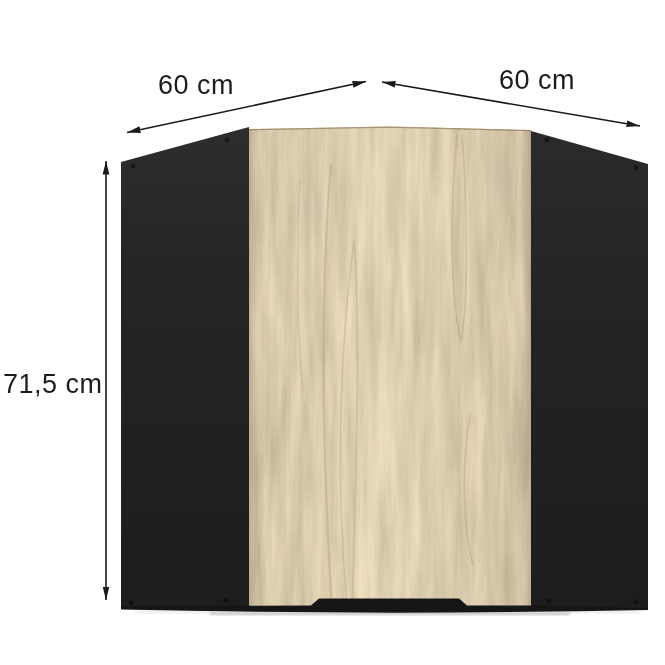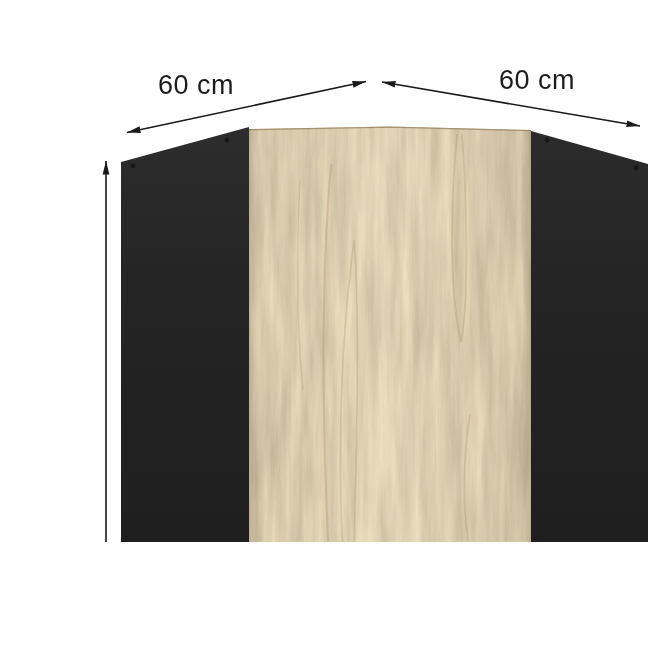--- a/index.html
+++ b/index.html
@@ -1,18 +1,18 @@
 <!DOCTYPE html>
 <html><head>
 <meta charset="utf-8">
 <style>
   html,body{margin:0;padding:0;background:#fff;}
   .stage{
     position:relative;
-    width:665px;height:542px;
+    width:665px;height:665px;
     background:#ffffff;
     font-family:"Liberation Sans", sans-serif;
     overflow:hidden;
   }
   .stage svg{position:absolute;left:0;top:0;}
   .dim-label{
     position:absolute;
     color:#1c1c1c;
     font-size:27px;
     font-weight:400;
@@ -117,14 +117,15 @@
       <line x1="127" y1="132.5" x2="366" y2="81.5" marker-start="url(#ah)" marker-end="url(#ah)"></line>
       <line x1="382" y1="82" x2="640" y2="126" marker-start="url(#ah)" marker-end="url(#ah)"></line>
       <line x1="106" y1="161" x2="106" y2="600" marker-start="url(#ah)" marker-end="url(#ah)"></line>
     </g>
   </svg>
 
   <div class="dim-label width-left">60 cm</div>
 
   <div class="dim-label width-right">60 cm</div>
 
+  <div class="dim-label height">71,5 cm</div>
 
 </div>
 
 </body></html>

